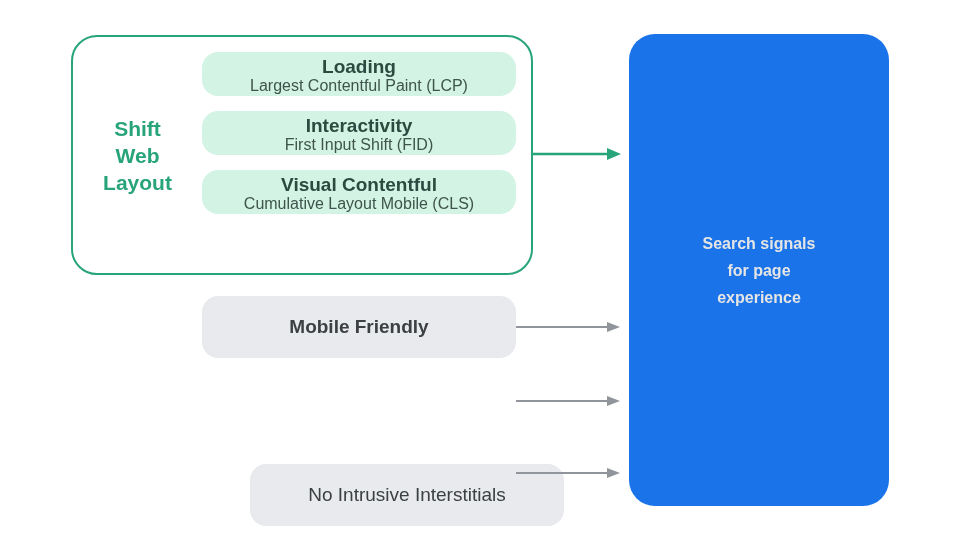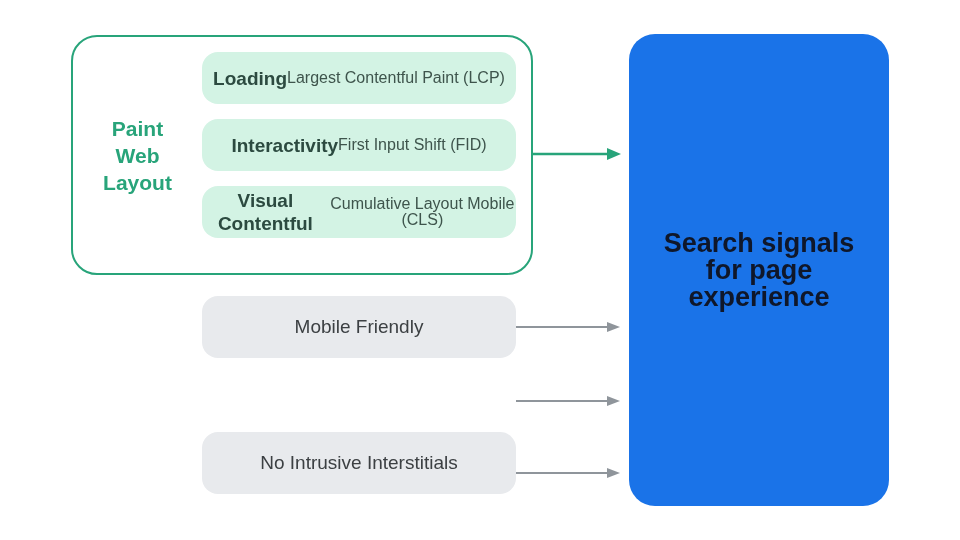--- a/index.html
+++ b/index.html
@@ -24,69 +24,69 @@
     text-align:center;
     color:#28a47a;
     font-size:21px;font-weight:700;line-height:27px;
   }
   .cwv-label span{display:block;}
   .vitals{
     position:absolute;left:129px;top:15px;
     display:flex;flex-direction:column;gap:15px;
   }
   .vital-box{
-    width:314px;height:52px;
+    width:314px;height:44px;
     background:#d3f3e4;
     border-radius:16px;
-    display:flex;flex-direction:row;align-items:center;justify-content:center;
+    display:flex;flex-direction:column;align-items:center;justify-content:center;
     text-align:center;
   }
   .vital-title{
     color:#2c4a40;font-size:19px;font-weight:700;line-height:23px;
   }
   .vital-subtitle{
     color:#3e544c;font-size:16px;font-weight:400;line-height:16px;
   }
   
   .signal-box{
     position:absolute;left:202px;width:314px;height:62px;
     background:#e8eaed;border-radius:16px;
     display:flex;align-items:center;justify-content:center;
     color:#3c4043;font-size:19px;font-weight:400;
     text-align:center;
   }
-  .signal-1{top:296px;}
+  .signal-1{top:296px;font-weight:bold;}
   .signal-2{top:369px;}
-  .signal-3{top:432px;}
+  .signal-3{top:464px;margin-left:48px;}
   
   .arrow{position:absolute;display:block;}
   .arrow-green{left:532px;top:144px;}
   .arrow-gray-1{left:515px;top:317px;}
   .arrow-gray-2{left:515px;top:391px;}
   .arrow-gray-3{left:515px;top:463px;}
   
   .result-box{
     position:absolute;left:629px;top:34px;
     width:260px;height:472px;
     background:#1a73e8;border-radius:26px;
     display:flex;flex-direction:column;align-items:center;justify-content:center;
-    color:#0f172a;font-size:27px;font-weight:700;line-height:27px;
+    color:#e5e5e5;font-size:16px;font-weight:700;line-height:27px;
     text-align:center;
   }
   .result-box span{display:block;}
 </style>
 </head>
 <body>
 
 <div class="canvas">
 
   <div class="cwv-group">
     <div class="cwv-label">
       <div>
-        <span>Paint</span>
+        <span>Shift</span>
         <span>Web</span>
         <span>Layout</span>
       </div>
     </div>
     <div class="vitals">
       <div class="vital-box">
         <div class="vital-title">Loading</div>
         <div class="vital-subtitle">Largest Contentful Paint (LCP)</div>
       </div>
       <div class="vital-box">

